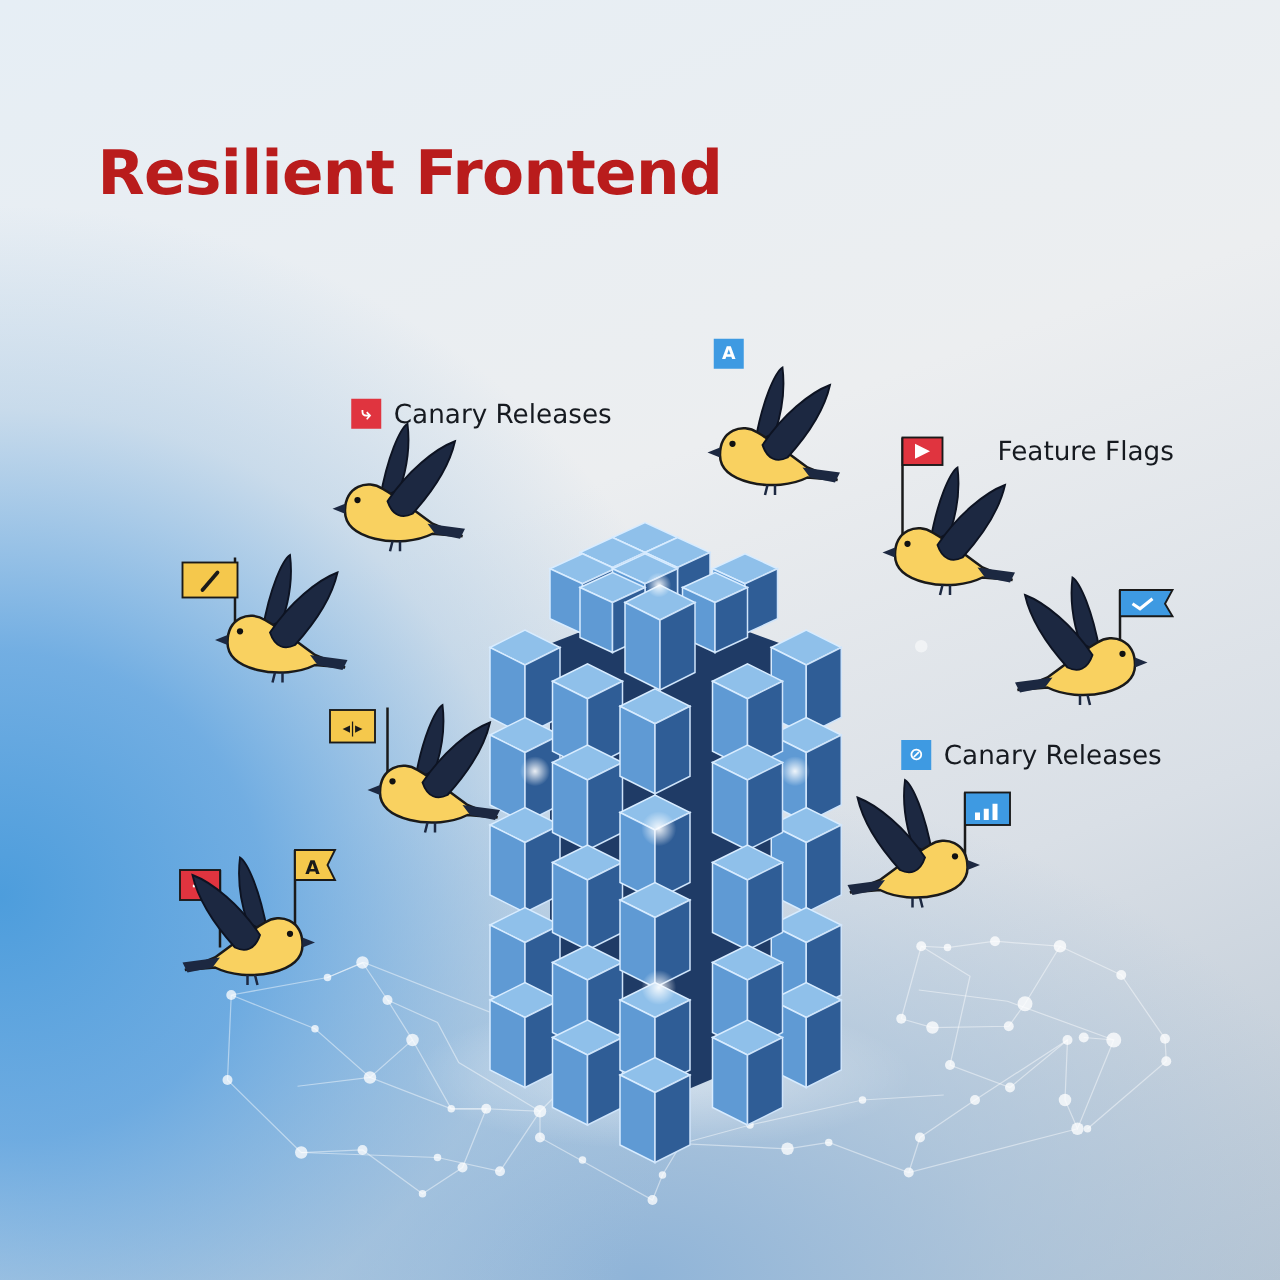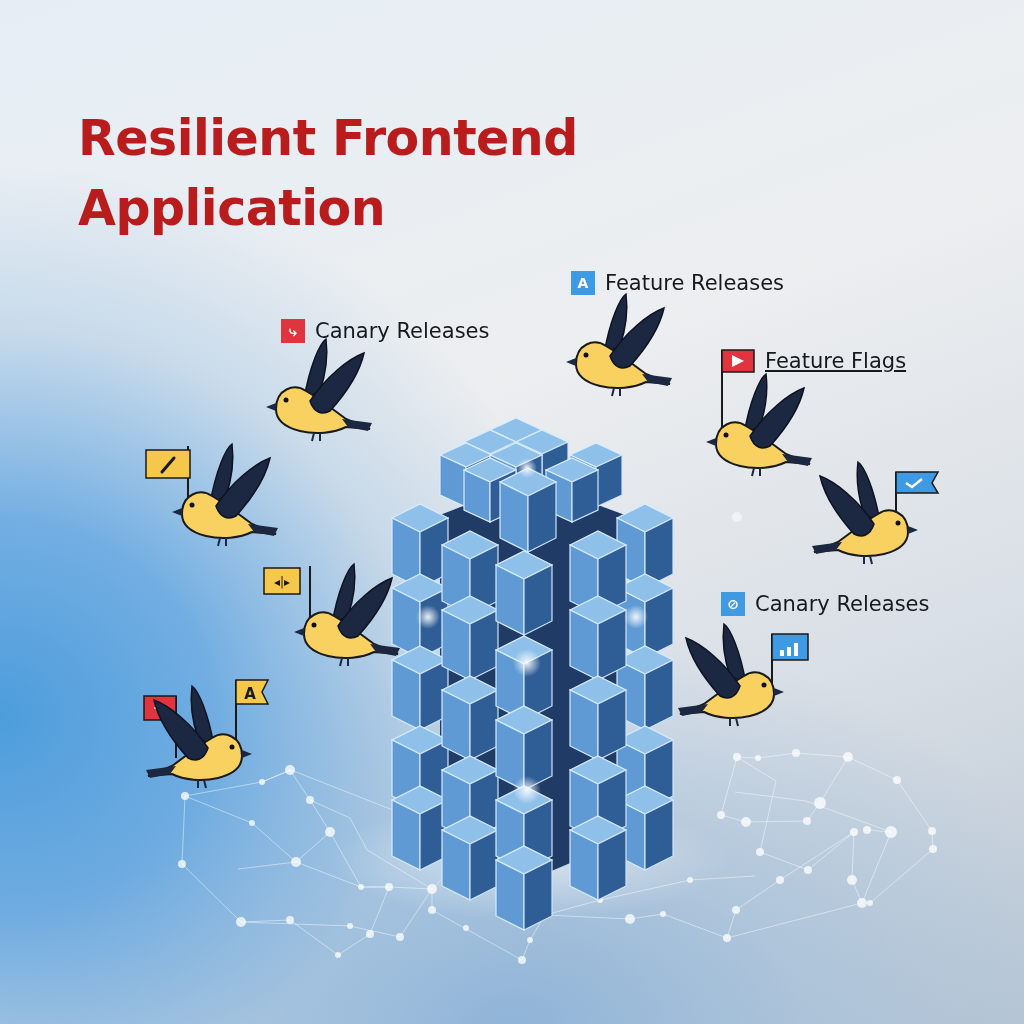--- a/index.html
+++ b/index.html
@@ -27,21 +27,20 @@
   }
   .badge.red { background: #e0343f; }
   .badge.blue { background: #3e9ae2; }
   .layer { position: absolute; left: 0; top: 0; }
 </style>
 </head>
 <body>
 
 <h1 class="title">
   <span>Resilient Frontend</span><br>
-  <span>Application</span>
 </h1>
 
 <svg class="layer" width="1024" height="1024" viewBox="0 0 1024 1024">
   <g stroke="rgba(255,255,255,0.45)" stroke-width="1" fill="none">
     <polyline points="185,796 262,782 290,770 310,800 330,832 296,862 252,823 185,796"></polyline>
     <polyline points="185,796 182,864 241,922 290,920 338,955 370,934 389,887 361,887 330,832"></polyline>
     <polyline points="238,869 296,862 361,887 389,887 432,889 400,937 350,926 241,922"></polyline>
     <polyline points="310,800 350,818 367,850 432,889 432,910"></polyline>
     <polyline points="262,782 291,770 413,818 462,859 432,889"></polyline>
     <polyline points="432,910 522,960 530,940 545,915 630,919 663,914 727,938 862,903"></polyline>
@@ -175,29 +174,28 @@
 
   <circle cx="527" cy="468" r="10" fill="url(#glow)"></circle>
   <circle cx="527" cy="663" r="14" fill="url(#glow)"></circle>
   <circle cx="527" cy="790" r="14" fill="url(#glow)"></circle>
   <circle cx="428" cy="617" r="12" fill="url(#glow)"></circle>
   <circle cx="636" cy="617" r="12" fill="url(#glow)"></circle>
 </svg>
 
 <div class="label" style="left:571px; top:271px;">
   <span class="badge blue">A</span>
-  <span>Feature Releases</span>
 </div>
 
 <div class="label" style="left:281px; top:319px;">
   <span class="badge red">⤷</span>
   <span>Canary Releases</span>
 </div>
 
-<div class="label" style="left:765px; top:349px;text-decoration:underline;">
+<div class="label" style="left:798px; top:349px;">
   <span>Feature Flags</span>
 </div>
 
 <div class="label" style="left:721px; top:592px;">
   <span class="badge blue">⊘</span>
   <span>Canary Releases</span>
 </div>
 
 <svg class="layer" width="1024" height="1024" viewBox="0 0 1024 1024">
   <defs>

